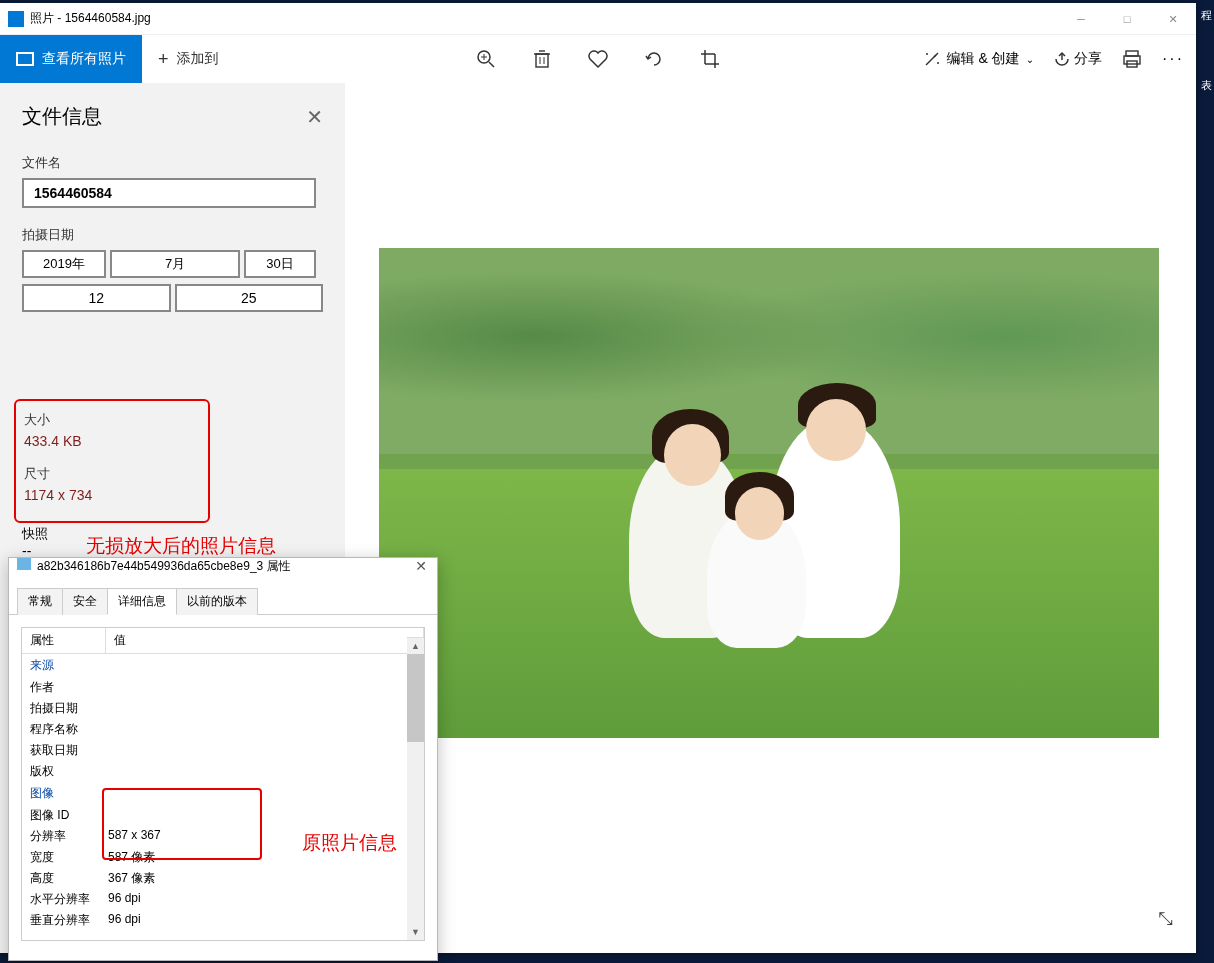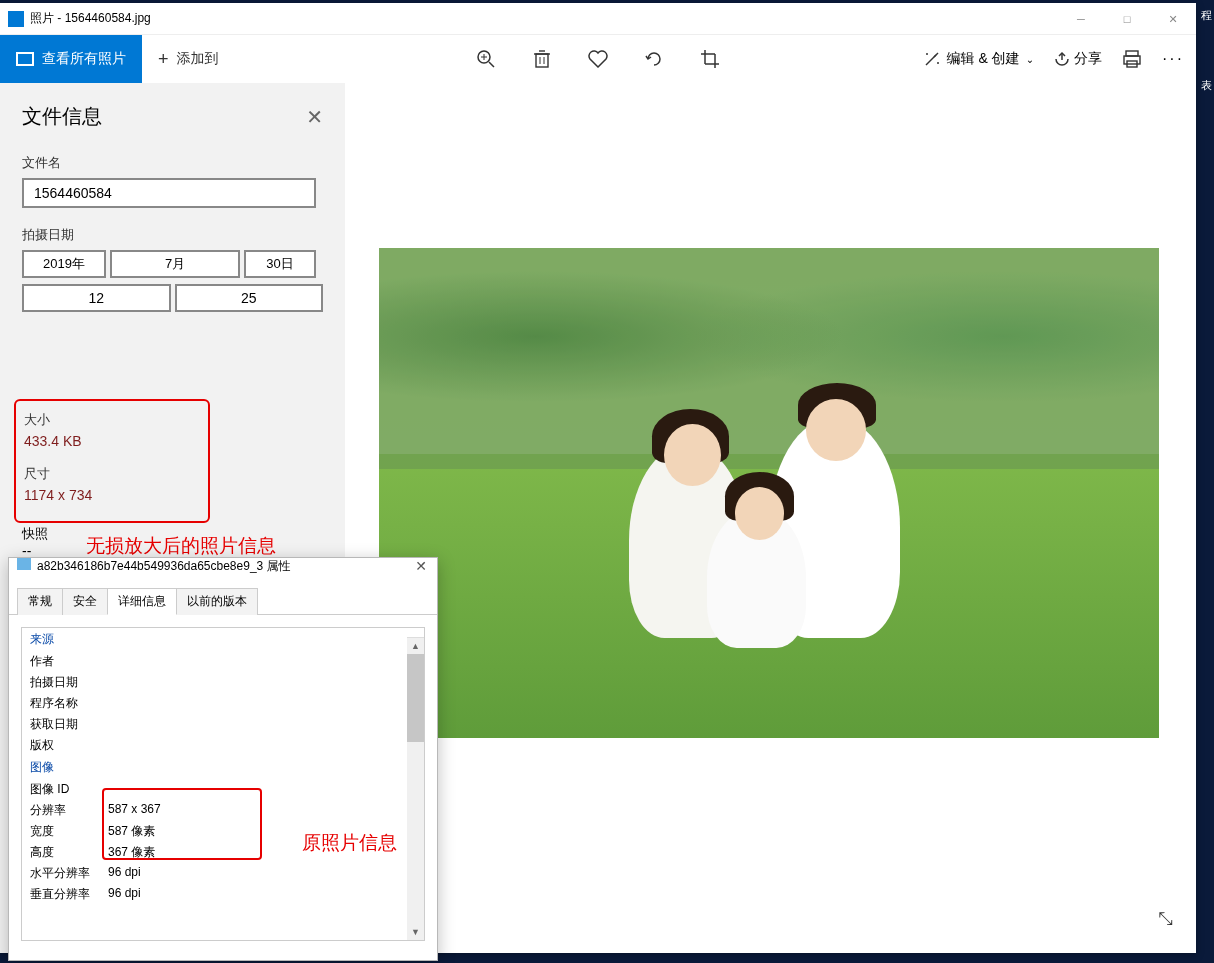--- a/index.html
+++ b/index.html
@@ -18,21 +18,21 @@
 .center-tools .tool { width: 20px; height: 20px; display: flex; align-items: center; justify-content: center; color: #333; }
 .right-tools { position: absolute; right: 12px; display: flex; align-items: center; gap: 20px; }
 .edit-btn { display: flex; align-items: center; gap: 6px; font-size: 14px; }
 .share-btn { display: flex; align-items: center; gap: 4px; font-size: 14px; }
 .content-row { flex: 1; display: flex; position: relative; }
 .info-panel { width: 345px; background: #f2f2f2; padding: 20px 22px; position: relative; }
 .info-header { display: flex; justify-content: space-between; align-items: center; margin-bottom: 24px; text-align: center; }
 .info-title { font-size: 20px; font-weight: 400; }
 .close-x { font-size: 20px; color: #666; font-weight: 300; }
 .field-label { font-size: 13px; color: #333; margin-bottom: 6px; }
-.field-input { width: 294px; height: 30px; border: 2px solid #888; background: #fff; padding: 0 10px; font-size: 14px; margin-bottom: 18px; }
+.field-input { width: 294px; height: 30px; border: 2px solid #888; background: #fff; padding: 0 10px; font-size: 14px; margin-bottom: 18px; font-weight: bold; }
 .date-row { display: flex; gap: 4px; margin-bottom: 6px; }
 .date-row .seg { border: 2px solid #888; background: #fff; height: 28px; display: flex; align-items: center; justify-content: center; font-size: 13px; }
 .seg.y { width: 84px; } .seg.m { width: 130px; } .seg.d { width: 72px; }
 .time-row { display: flex; gap: 4px; margin-bottom: 16px; }
 .time-row .seg { border: 2px solid #888; background: #fff; height: 28px; display: flex; align-items: center; justify-content: center; font-size: 14px; flex: 1; }
 .red-box { border: 2px solid #e60000; border-radius: 6px; padding: 10px 8px 2px 8px; width: 196px; position: absolute; left: 14px; top: 316px; }
 .kv { margin-bottom: 16px; }
 .kv .k { font-size: 13px; color: #333; margin-bottom: 4px; }
 .kv .v { font-size: 14px; color: #7f1d1d; }
 .red-annotation { position: absolute; color: #e60000; font-size: 19px; left: 86px; top: 450px; }
@@ -247,20 +247,24 @@
   </div>
   <div class="tabs-row">
     <div class="tab">常规</div>
     <div class="tab">安全</div>
     <div class="tab active">详细信息</div>
     <div class="tab">以前的版本</div>
   </div>
   <div class="tabs-sep"></div>
   <div class="props-body">
     <div class="props-table">
+      <div class="props-header-row">
+        <div class="ch c1">属性</div>
+        <div class="ch c2">值</div>
+      </div>
       <div class="props-rows">
         <div class="group-label">来源</div>
         <div class="prow">
             <div class="pc1">作者</div>
             <div class="pc2"></div>
           </div>
         <div class="prow">
             <div class="pc1">拍摄日期</div>
             <div class="pc2"></div>
           </div>

